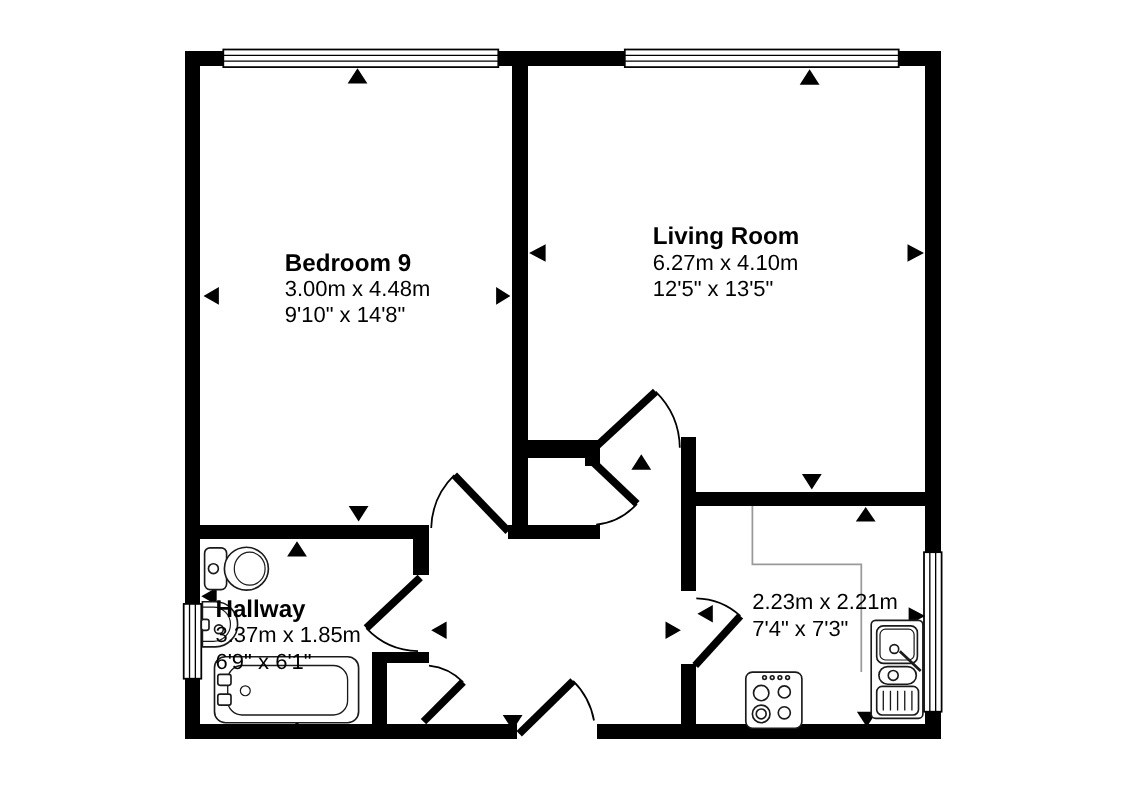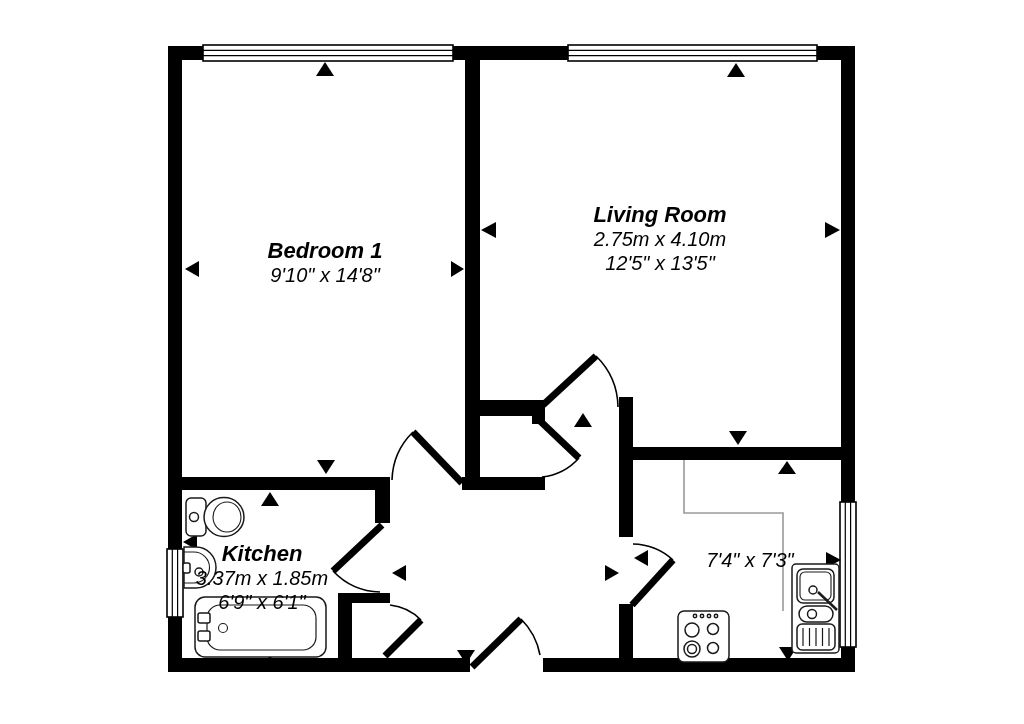--- a/index.html
+++ b/index.html
@@ -1,21 +1,21 @@
 <!DOCTYPE html>
 <html><head>
 <meta charset="utf-8">
 <title>Floor Plan</title>
 <style>
   html,body{margin:0;padding:0;background:#ffffff;}
   .plan{position:relative;width:1024px;height:724px;background:#ffffff;
         font-family:"Liberation Sans",sans-serif;overflow:hidden;}
   .plan svg{position:absolute;left:0;top:0;}
-  .room-label{position:absolute;transform:translate(-50%,-50%);text-align:center;
-              white-space:nowrap;color:#000;font-style:italic;}
+  .room-label{position:absolute;transform:translate(-50%,-50%);text-align:left;
+              white-space:nowrap;color:#000;}
   .room-name{font-size:22px;font-weight:700;line-height:24px;}
   .room-dim{font-size:20px;font-weight:400;line-height:24px;}
 </style>
 </head>
 <body>
 
 <div class="plan">
 
   <svg width="1024" height="724" viewBox="0 0 1024 724">
 
@@ -164,34 +164,36 @@
         <line x1="818" y1="592" x2="837" y2="610" stroke-width="2.5"></line>
         <rect x="799" y="606" width="34" height="16" rx="8"></rect>
         <circle cx="812" cy="614" r="4.5"></circle>
         <rect x="797" y="624" width="38" height="26" rx="5"></rect>
         <path d="M803,628 v18 M809.5,628 v18 M816,628 v18 M822.5,628 v18 M829,628 v18" fill="none" stroke-width="1.2"></path>
       </g>
     </g>
   </svg>
 
   <div class="room-label" style="left:325px;top:263px">
-    <div class="room-name">Bedroom 1</div>
+    <div class="room-name">Bedroom 9</div>
+    <div class="room-dim">3.00m x 4.48m</div>
     <div class="room-dim">9'10" x 14'8"</div>
   </div>
 
   <div class="room-label" style="left:660px;top:239px">
     <div class="room-name">Living Room</div>
-    <div class="room-dim">2.75m x 4.10m</div>
+    <div class="room-dim">6.27m x 4.10m</div>
     <div class="room-dim">12'5" x 13'5"</div>
   </div>
 
   <div class="room-label" style="left:262px;top:578px">
-    <div class="room-name">Kitchen</div>
+    <div class="room-name">Hallway</div>
     <div class="room-dim">3.37m x 1.85m</div>
     <div class="room-dim">6'9" x 6'1"</div>
   </div>
 
 
   <div class="room-label" style="left:750px;top:560px">
+    <div class="room-dim">2.23m x 2.21m</div>
     <div class="room-dim">7'4" x 7'3"</div>
   </div>
 
 </div>
 
 </body></html>

